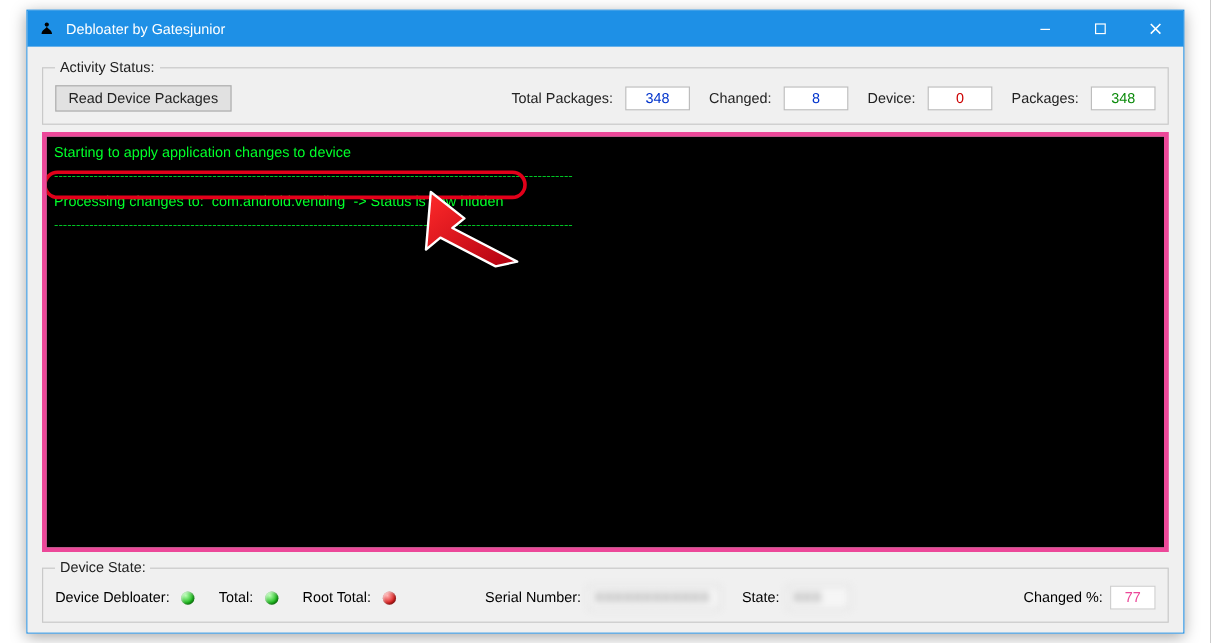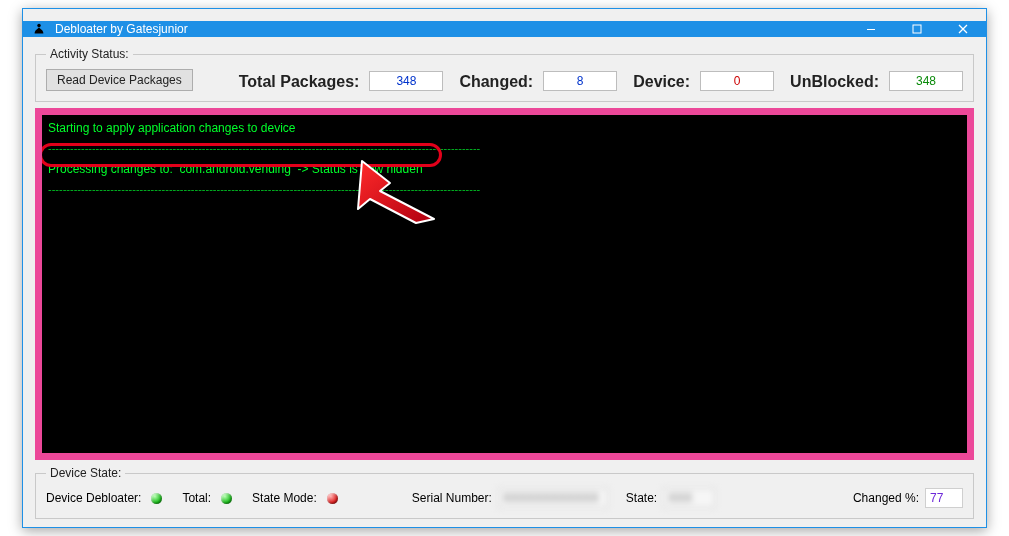--- a/index.html
+++ b/index.html
@@ -16,27 +16,26 @@
     position: absolute;
     left: 22px; top: 8px;
     width: 965px; height: 520px;
     border: 1px solid #1e90e6;
     box-shadow: 0 3px 12px rgba(0,0,0,0.35);
     background: #f0f0f0;
     display: flex;
     flex-direction: column;
   }
   .titlebar {
-    height: 16px;
+    height: 30px;
     background: #1e90e6;
     color: #fff;
     display: flex;
     align-items: center;
     padding: 0 0 0 8px;
-    margin-top: 12px;
   }
   .titlebar .app-icon {
     width: 16px; height: 16px;
     margin-right: 8px;
     display: flex; align-items: center; justify-content: center;
   }
   .titlebar .title {
     flex: 1;
     font-size: 12px;
   }
@@ -62,62 +61,61 @@
     background: #f0f0f0;
   }
   fieldset.groupbox > legend {
     font-size: 12px;
     padding: 0 4px;
     color: #222;
   }
 
   .activity-row {
     display: flex;
-    align-items: flex-end;
+    align-items: center;
     gap: 6px;
   }
   .btn {
     border: 1px solid #adadad;
     background: #e1e1e1;
     padding: 3px 10px;
     font-size: 12px;
     color: #222;
     min-width: 130px;
     text-align: center;
   }
   .btn.disabled {
     color: #9a9a9a;
     background: #e8e8e8;
     border-color: #cfcfcf;
   }
   .spacer { flex: 1; }
 
   .stat-label {
-    font-size: 16px;
+    font-size: 12px;
     color: #222;
     margin-left: 10px;
-    font-weight: bold;
   }
   .stat-box {
     border: 1px solid #bdbdbd;
     background: #fff;
-    width: 74px;
+    width: 54px;
     height: 20px;
     text-align: center;
     line-height: 18px;
     font-size: 12px;
     margin-left: 4px;
   }
   .stat-box.blue  { color: #0033cc; }
   .stat-box.red   { color: #cc0000; }
   .stat-box.green { color: #0a8a0a; }
 
   .console-wrap {
     flex: 1;
-    border: 7px solid #ec4899;
+    border: 4px solid #ec4899;
     display: flex;
   }
   .console {
     flex: 1;
     background: #000;
     color: #00ff2a;
     font-family: "Tahoma", sans-serif;
     font-size: 12px;
     padding: 4px 6px;
     line-height: 1.6;
@@ -168,21 +166,21 @@
     border: 1px solid #cfcfcf;
     background: #f6f6f6;
     height: 20px;
     line-height: 18px;
     font-size: 12px;
     padding: 0 4px;
     color: #777;
   }
   .rf-serial { width: 110px; filter: blur(3px); }
   .rf-model  { width: 52px;  filter: blur(3px); }
-  .rf-batt   { width: 38px; text-align: left; background: #fff; color: #6d28d9; }
+  .rf-batt   { width: 38px; text-align: center; background: #fff; color: #ec4899; }
 
 </style>
 </head>
 <body>
 
 <div class="window">
 
   <div class="titlebar">
     <span class="app-icon">
       <svg width="14" height="14" viewBox="0 0 16 16">
@@ -214,21 +212,21 @@
       <legend>Activity Status:</legend>
       <div class="activity-row">
         <button class="btn">Read Device Packages</button>
         <span class="spacer"></span>
         <span class="stat-label">Total Packages:</span>
         <span class="stat-box blue">348</span>
         <span class="stat-label">Changed:</span>
         <span class="stat-box blue">8</span>
         <span class="stat-label">Device:</span>
         <span class="stat-box red">0</span>
-        <span class="stat-label">UnBlocked:</span>
+        <span class="stat-label">Packages:</span>
         <span class="stat-box green">348</span>
       </div>
     </fieldset>
 
     <div class="console-wrap">
       <div class="console">
         <div class="console-line">Starting to apply application changes to device</div>
         <div class="dashrow">----------------------------------------------------------------------------------------------------------------------</div>
         <div class="console-line">Processing changes to:  com.android.vending  -&gt; Status is now hidden</div>
         <div class="dashrow">----------------------------------------------------------------------------------------------------------------------</div>
@@ -249,21 +247,21 @@
 
     <fieldset class="groupbox">
       <legend>Device State:</legend>
       <div class="device-row">
         <span>Device Debloater:</span>
         <span class="dot green"></span>
 
         <span>Total:</span>
         <span class="dot green"></span>
 
-        <span>State Mode:</span>
+        <span>Root Total:</span>
         <span class="dot red"></span>
 
         <span class="spacer" style="flex:0 0 48px"></span>
 
         <span>Serial Number:</span>
         <span class="readonly-field rf-serial">XXXXXXXXXXXX</span>
 
         <span style="width:6px"></span>
         <span>State:</span>
         <span class="readonly-field rf-model">XXX</span>

